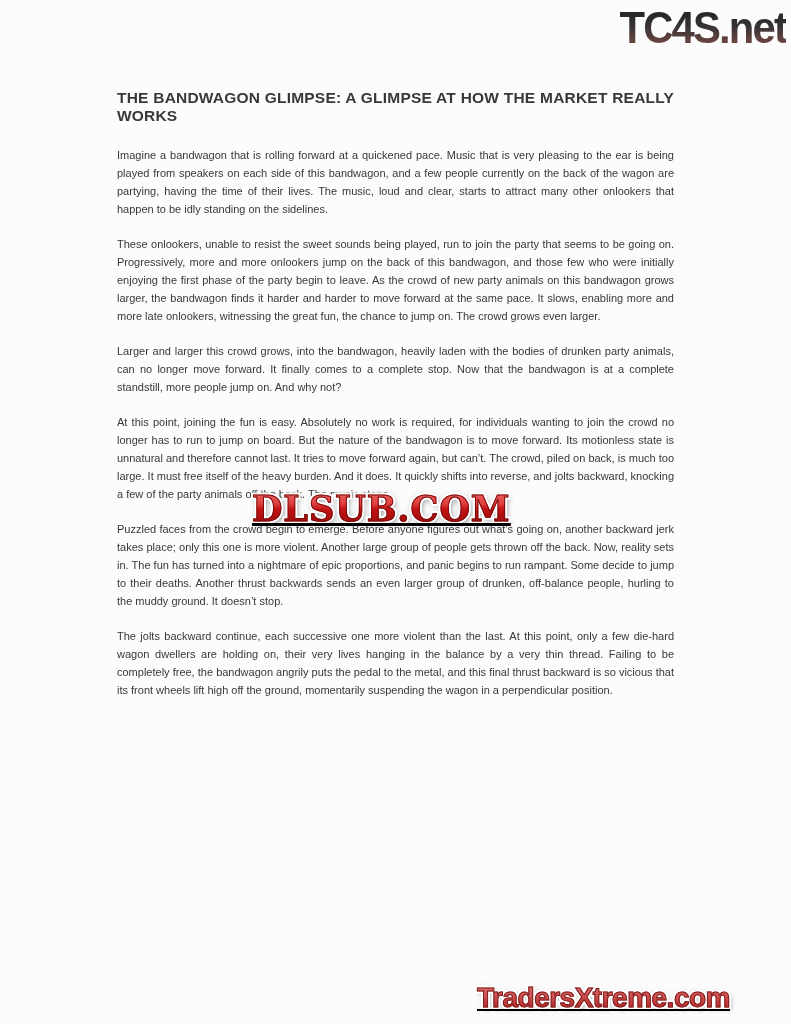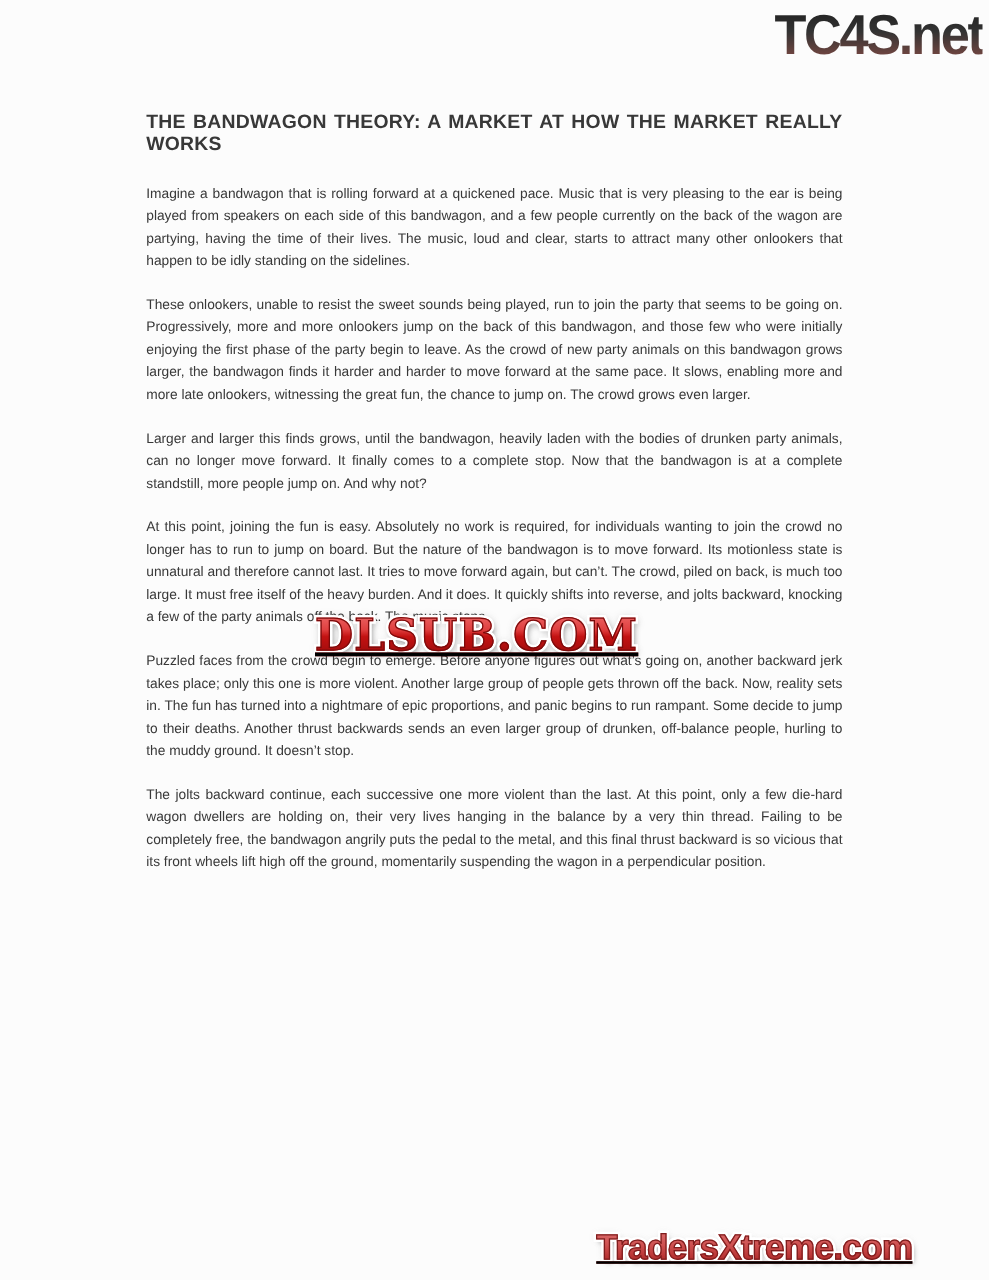--- a/index.html
+++ b/index.html
@@ -93,24 +93,24 @@
     background-clip: text;
     -webkit-text-stroke: 1px #7e1d1d;
   }
 </style>
 </head>
 <body>
 
 <div class="tc4s-logo">TC4S.net</div>
 
 <div class="article">
-  <h1>THE BANDWAGON THEORY: A MARKET AT HOW THE MARKET REALLY WORKS</h1>
+  <h1>THE BANDWAGON GLIMPSE: A GLIMPSE AT HOW THE MARKET REALLY WORKS</h1>
   <p>Imagine a bandwagon that is rolling forward at a quickened pace. Music that is very pleasing to the ear is being played from speakers on each side of this bandwagon, and a few people currently on the back of the wagon are partying, having the time of their lives. The music, loud and clear, starts to attract many other onlookers that happen to be idly standing on the sidelines.</p>
   <p>These onlookers, unable to resist the sweet sounds being played, run to join the party that seems to be going on. Progressively, more and more onlookers jump on the back of this bandwagon, and those few who were initially enjoying the first phase of the party begin to leave. As the crowd of new party animals on this bandwagon grows larger, the bandwagon finds it harder and harder to move forward at the same pace. It slows, enabling more and more late onlookers, witnessing the great fun, the chance to jump on. The crowd grows even larger.</p>
-  <p>Larger and larger this finds grows, until the bandwagon, heavily laden with the bodies of drunken party animals, can no longer move forward. It finally comes to a complete stop. Now that the bandwagon is at a complete standstill, more people jump on. And why not?</p>
+  <p>Larger and larger this crowd grows, into the bandwagon, heavily laden with the bodies of drunken party animals, can no longer move forward. It finally comes to a complete stop. Now that the bandwagon is at a complete standstill, more people jump on. And why not?</p>
   <p>At this point, joining the fun is easy. Absolutely no work is required, for individuals wanting to join the crowd no longer has to run to jump on board. But the nature of the bandwagon is to move forward. Its motionless state is unnatural and therefore cannot last. It tries to move forward again, but can’t. The crowd, piled on back, is much too large. It must free itself of the heavy burden. And it does. It quickly shifts into reverse, and jolts backward, knocking a few of the party animals off the back. The music stops.</p>
   <p>Puzzled faces from the crowd begin to emerge. Before anyone figures out what’s going on, another backward jerk takes place; only this one is more violent. Another large group of people gets thrown off the back. Now, reality sets in. The fun has turned into a nightmare of epic proportions, and panic begins to run rampant. Some decide to jump to their deaths. An­other thrust backwards sends an even larger group of drunken, off-balance people, hurling to the muddy ground. It doesn’t stop.</p>
   <p>The jolts backward continue, each successive one more violent than the last. At this point, only a few die-hard wagon dwellers are holding on, their very lives hanging in the balance by a very thin thread. Failing to be completely free, the bandwagon angrily puts the pedal to the metal, and this final thrust backward is so vicious that its front wheels lift high off the ground, momentarily suspending the wagon in a perpendicular position.</p>
 </div>
 
 <div class="layered dlsub">
   <span class="back">DLSUB.COM</span>
   <span class="front">DLSUB.COM</span>
 </div>
 

